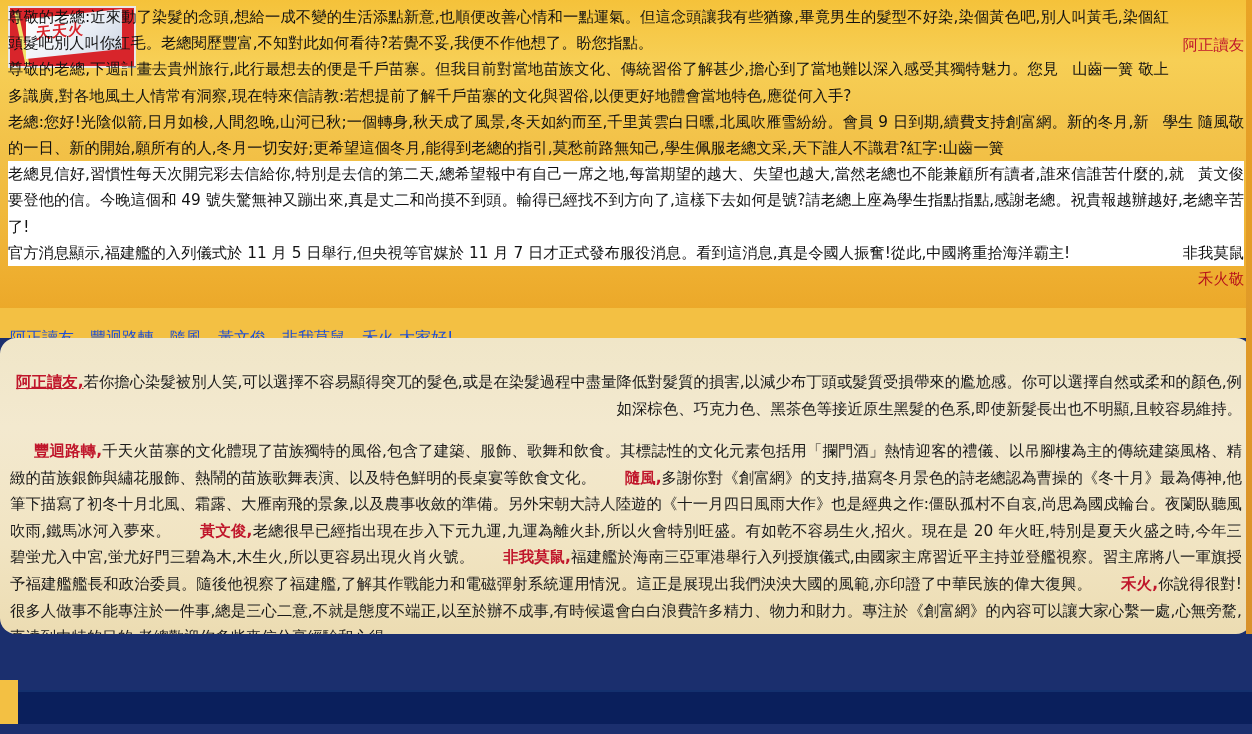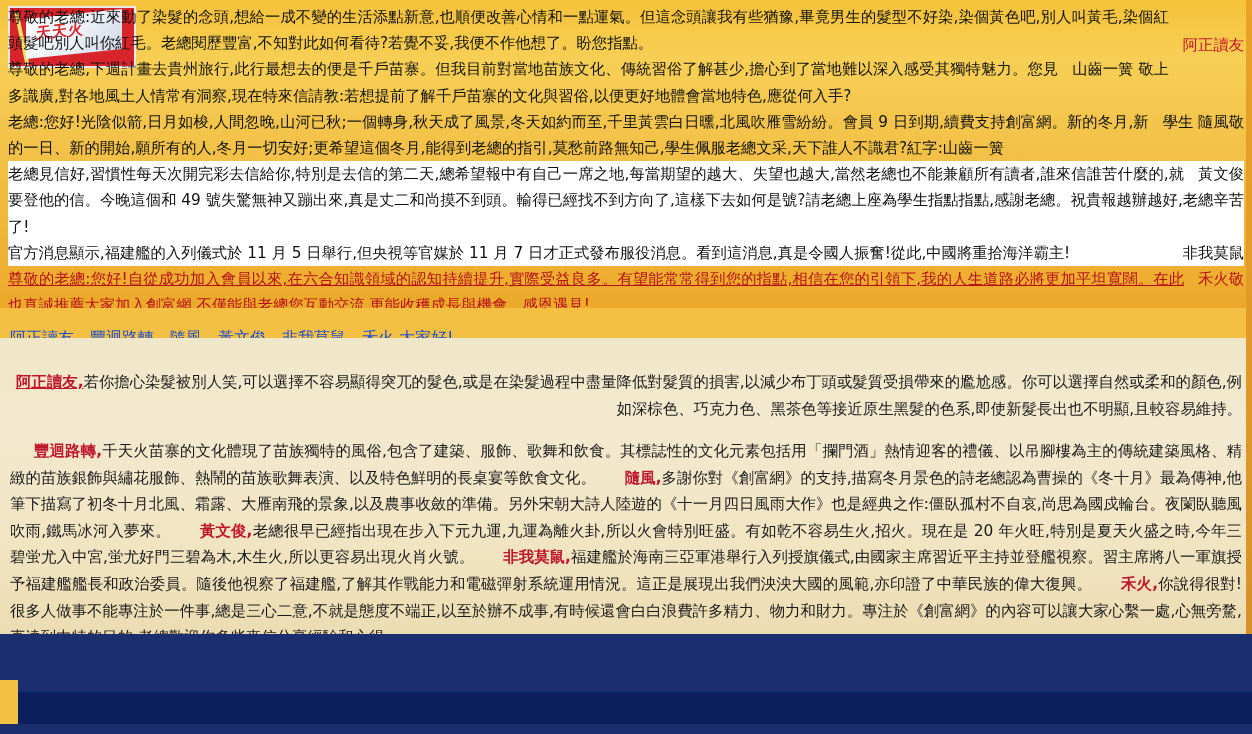--- a/index.html
+++ b/index.html
@@ -56,21 +56,21 @@
   .greet{
     position:absolute;left:0;top:308px;width:1252px;height:30px;
     background:#f3c043;
     font-size:16px;color:#1d4ed8;padding:20px 10px 0 10px;box-sizing:border-box;
   }
   
   .body-block{
     position:absolute;left:0;top:338px;width:1252px;height:296px;
     background:linear-gradient(180deg,#f0e6c8 0%,#f3e9cf 30%,#f1e4c2 70%,#ecdcb2 100%);
     box-sizing:border-box;padding:16px 10px 6px 10px;
-    font-size:15.4px;line-height:26.6px;color:#1a1a1a;text-align:justify;
+    font-size:15.4px;line-height:26.6px;color:#1a1a1a;text-align:justify;border-radius:16px;
   }
   .name{color:#c0162b;font-weight:bold;margin-left:24px;}
   .name-u{color:#c0162b;font-weight:bold;text-decoration:underline;}
   .first-right{text-align:right;}
   
   .bottom-strip{
     position:absolute;left:0;top:634px;width:1252px;height:100px;
     background:#1b2f6e;
   }
   .bottom-bar{
@@ -127,21 +127,20 @@
         <span>老總見信好,習慣性每天次開完彩去信給你,特別是去信的第二天,總希望報中有自己一席之地,每當期望的越大、失望也越大,當然老總也不能兼顧所有讀者,誰來信誰苦什麼的,就要登他的信。今晚這個和 49 號失驚無神又蹦出來,真是丈二和尚摸不到頭。輸得已經找不到方向了,這樣下去如何是號?請老總上座為學生指點指點,感謝老總。祝貴報越辦越好,老總辛苦了!</span>
       </p>
 
       <p class="hl-band">
         <span class="sig">非我莫鼠</span>
         <span>官方消息顯示,福建艦的入列儀式於 11 月 5 日舉行,但央視等官媒於 11 月 7 日才正式發布服役消息。看到這消息,真是令國人振奮!從此,中國將重拾海洋霸主!</span>
       </p>
 
       <p class="row-red">
         <span class="sig">禾火敬</span>
-        <span class="underline">尊敬的老總:您好!自從成功加入會員以來,在六合知識領域的認知持續提升,實際受益良多。有望能常常得到您的指點,相信在您的引領下,我的人生道路必將更加平坦寬闊。在此也真誠推薦大家加入創富網,不僅能與老總您互動交流,更能收穫成長與機會。感恩遇見!</span>
       </p>
 
     </div>
   </div>
 
   <div class="greet">阿正讀友、豐迴路轉、隨風、黃文俊、非我莫鼠、禾火,大家好!</div>
 
   <div class="body-block">
 
     <p class="first-right">

